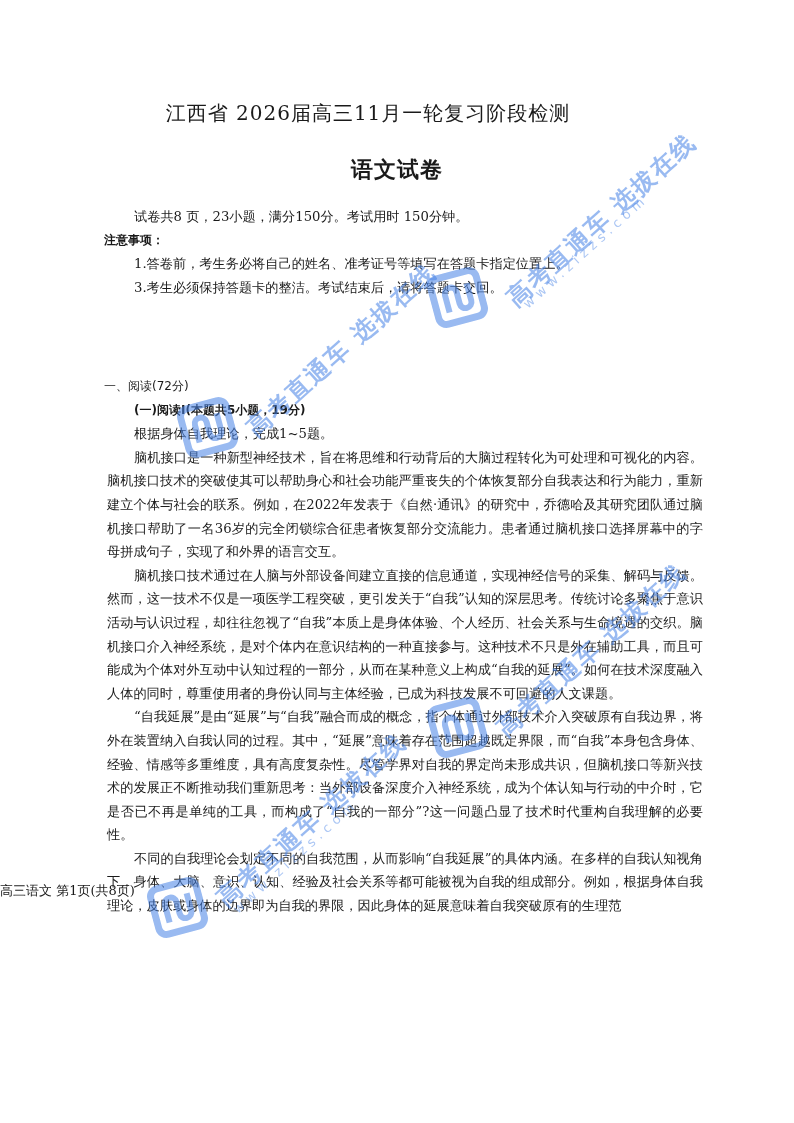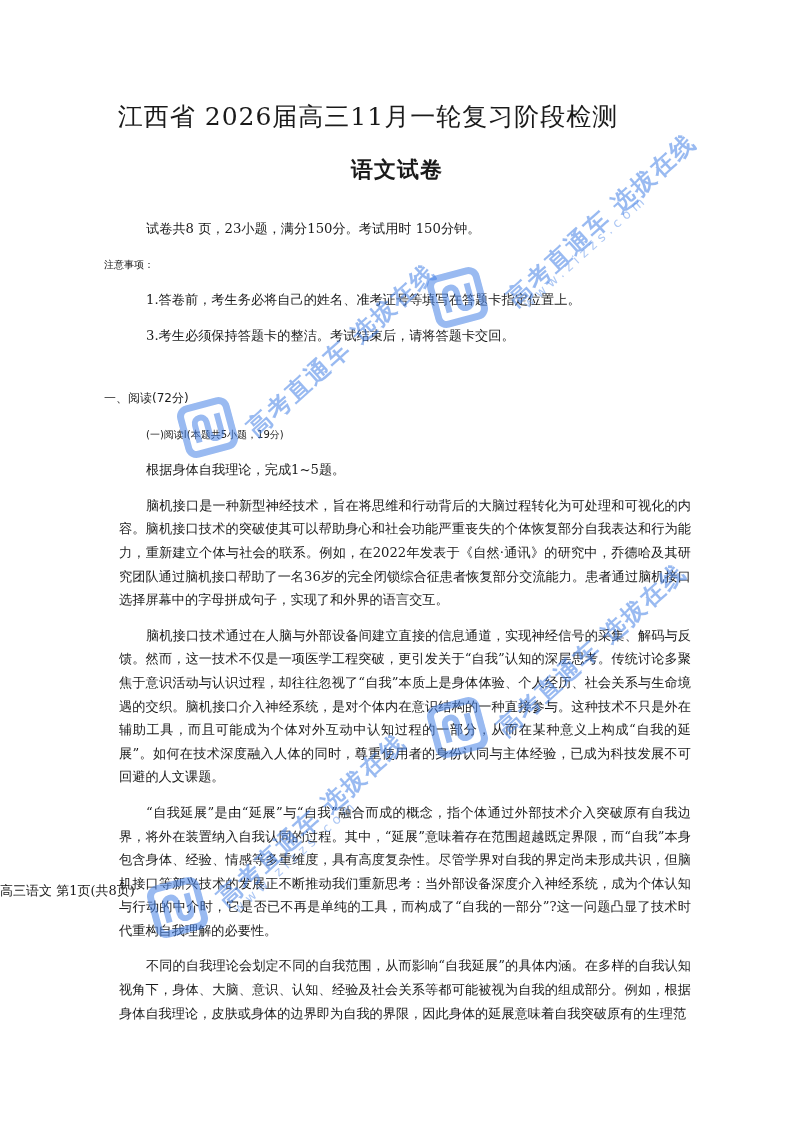--- a/index.html
+++ b/index.html
@@ -1,27 +1,27 @@
 <!DOCTYPE html>
 <html><head>
 <meta charset="utf-8">
 <style>
   html, body { margin: 0; padding: 0; background: #ffffff; }
   body { width: 794px; height: 1123px; position: relative; overflow: hidden;
          font-family: "DejaVu Serif", "Liberation Serif", serif; color: #1a1a1a; }
   .page { position: absolute; left: 0; top: 0; width: 794px; height: 1123px; }
   .title { position: absolute; top: 100px; left: 0; width: 686px; text-align: center;
-           font-size: 25px; letter-spacing: 1px; padding-left: 50px; box-sizing: border-box; }
+           font-size: 20px; letter-spacing: 1px; padding-left: 50px; box-sizing: border-box; }
   .subtitle { position: absolute; top: 155px; left: 0; width: 794px; text-align: center;
               font-family: "DejaVu Sans", sans-serif; font-size: 22px; font-weight: bold;
               letter-spacing: 1px; box-sizing: border-box; }
   .block { position: absolute; left: 107px; width: 596px; font-size: 13.2px; line-height: 23.6px; }
   .indent { text-indent: 27px; }
-  .bold { font-family: "DejaVu Sans", sans-serif; font-weight: normal; font-size: 10px; }
-  .p { margin: 12px; text-align: justify; text-align-last: left; }
+  .bold { font-family: "DejaVu Sans", sans-serif; font-weight: bold; font-size: 12px; }
+  .p { margin: 0; text-align: justify; text-align-last: left; }
   .footer { position: absolute; top: 882px; left: 0; width: 794px; text-align: left; font-size: 13px; }
   .wm { position: absolute; pointer-events: none; }
   .wm-text { color: rgba(70,130,230,0.55); font-family: "DejaVu Sans", sans-serif;
              font-weight: bold; font-size: 24px; letter-spacing: 2px; transform: rotate(-42deg);
              transform-origin: left top; white-space: nowrap; }
   .wm-url { color: rgba(70,130,230,0.45); font-family: "DejaVu Sans", sans-serif;
             font-size: 13px; letter-spacing: 5px; transform: rotate(-42deg);
             transform-origin: left top; white-space: nowrap; }
 </style>
 </head>

